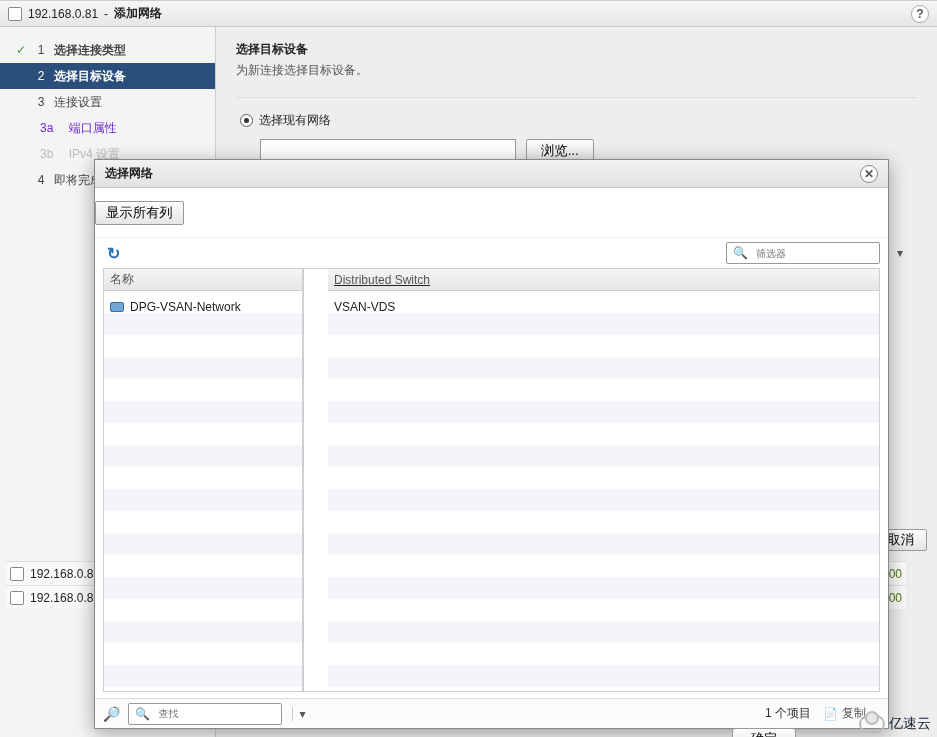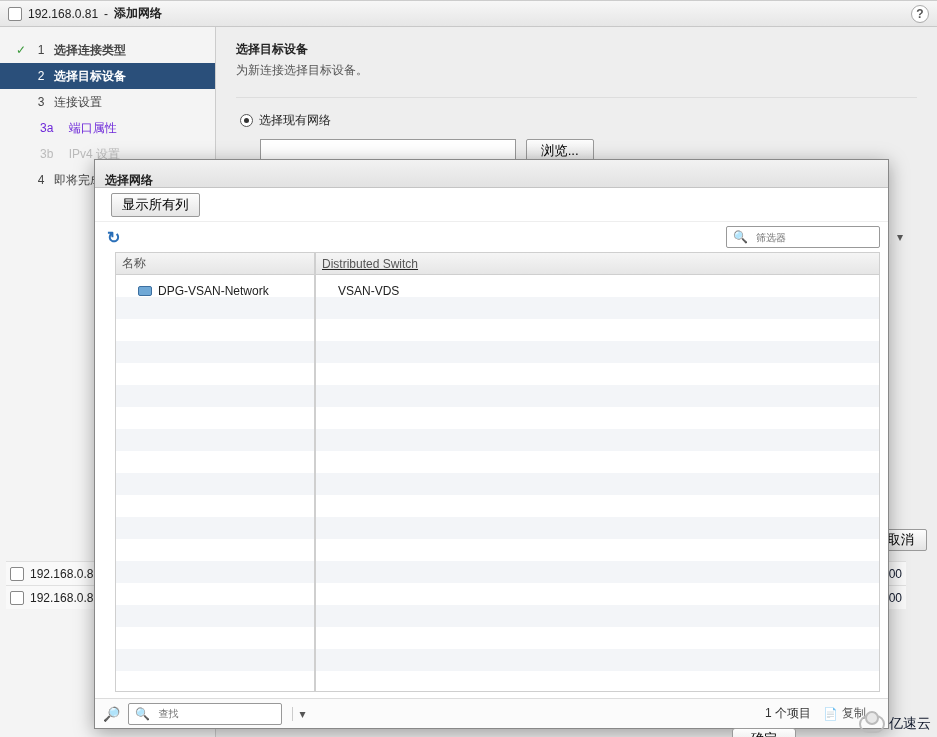--- a/index.html
+++ b/index.html
@@ -94,46 +94,45 @@
   }
   
   .hostlist {
     position:absolute; left:6px; top:560px; width:900px;
   }
   .hostrow {
     height:24px; display:flex; align-items:center; gap:6px;
     border-top:1px solid #e0e0e0; background:#f9f9f9;
     padding:0 4px;
   }
-  .hostrow span.end { margin-left:auto; color:#0f172a; }
+  .hostrow span.end { margin-left:auto; color:#4d7c0f; }
 
   
   .modal {
     position:absolute;
     left:94px; top:159px;
     width:795px; height:570px;
     background:#fff; border:1px solid #888;
     box-shadow:0 4px 18px rgba(0,0,0,.35);
     display:flex; flex-direction:column;
   }
   .modal-header {
     height:28px; background:linear-gradient(#f2f2f2,#e2e2e2);
     border-bottom:1px solid #c4c4c4;
-    display:flex; align-items:flex-start; padding:12px 10px;
+    display:flex; align-items:center; padding:12px 10px;
     font-weight:bold;
-    flex-direction:column;
   }
   .modal-close {
     margin-left:auto; width:18px;height:18px;border-radius:50%;
     border:1px solid #888;background:#fff;
     display:flex;align-items:center;justify-content:center;
     cursor:pointer; color:#555; font-size:12px;
   }
   .modal-toolbar {
-    height:34px; padding:4px 16px; display:flex; align-items:center;
+    height:50px; padding:4px 0; display:flex; align-items:center;
     background:#fff;
     border-bottom:1px solid #eee;
   }
   .show-cols-btn {
     height:24px; padding:0 10px;
     background:linear-gradient(#fdfdfd,#e5e5e5);
     border:1px solid #999; border-radius:2px; cursor:pointer;
   }
   .modal-toolbar2 {
     height:30px; padding:2px 8px; display:flex; align-items:center;
@@ -145,40 +144,40 @@
   }
   .filter-wrap {
     margin-left:auto; display:flex; align-items:center;
     border:1px solid #999; border-radius:2px; height:22px; width:154px;
     background:#fff;
   }
   .filter-icon { color:#888; padding:0 6px; }
   .filter-input { flex:1; border:none; outline:none; font-size:10px; background:transparent; }
   .filter-caret { padding:0 6px; color:#555; border-left:1px solid #ccc; cursor:pointer;}
 
-  .table-wrap { flex:1; margin:0 8px 6px 20px; border:1px solid #cfcfcf; display:flex; overflow:hidden;}
+  .table-wrap { flex:1; margin:0 8px 6px 8px; border:1px solid #cfcfcf; display:flex; overflow:hidden;gap:24px;}
   .col { display:flex; flex-direction:column; }
   .col.name { width:200px; border-right:2px solid #cfcfcf; }
   .col.ds { flex:1;text-decoration:underline; }
   .th {
     height:22px; background:linear-gradient(#f5f5f5,#e6e6e6);
     border-bottom:1px solid #cfcfcf;
     padding:0 6px; display:flex; align-items:center;
     color:#555;
   }
   .td-stripe { flex:1; background:
     repeating-linear-gradient(
       to bottom,
       #ffffff 0, #ffffff 22px,
       #f3f5f8 22px, #f3f5f8 44px
     );
     position:relative;
   }
   .cell-row {
-    position:absolute; left:16px; right:0; top:0; height:22px;
+    position:absolute; left:0; right:0; top:0; height:22px;
     display:flex; align-items:center; padding:16px 6px; gap:6px;
   }
   .pg-icon {
     width:14px;height:10px;background:#6fa8d6;border:1px solid #3c6fa0;border-radius:2px;display:inline-block;
   }
 
   .modal-footer {
     height:30px; border-top:1px solid #dcdcdc;
     display:flex; align-items:center; padding:0 8px; gap:8px;
     background:#fbfbfb;

